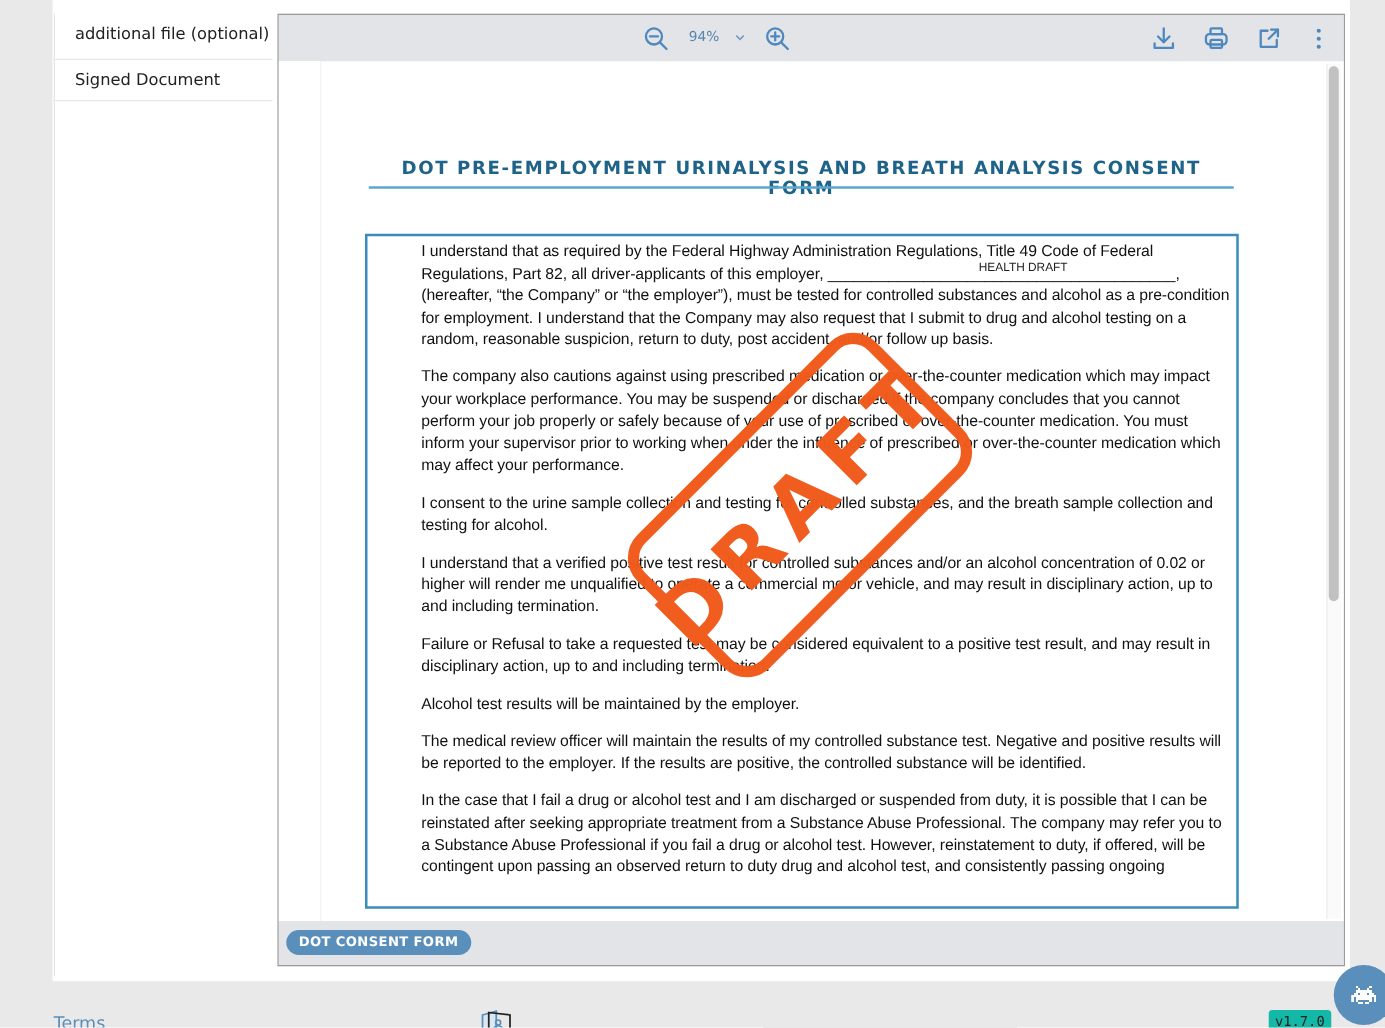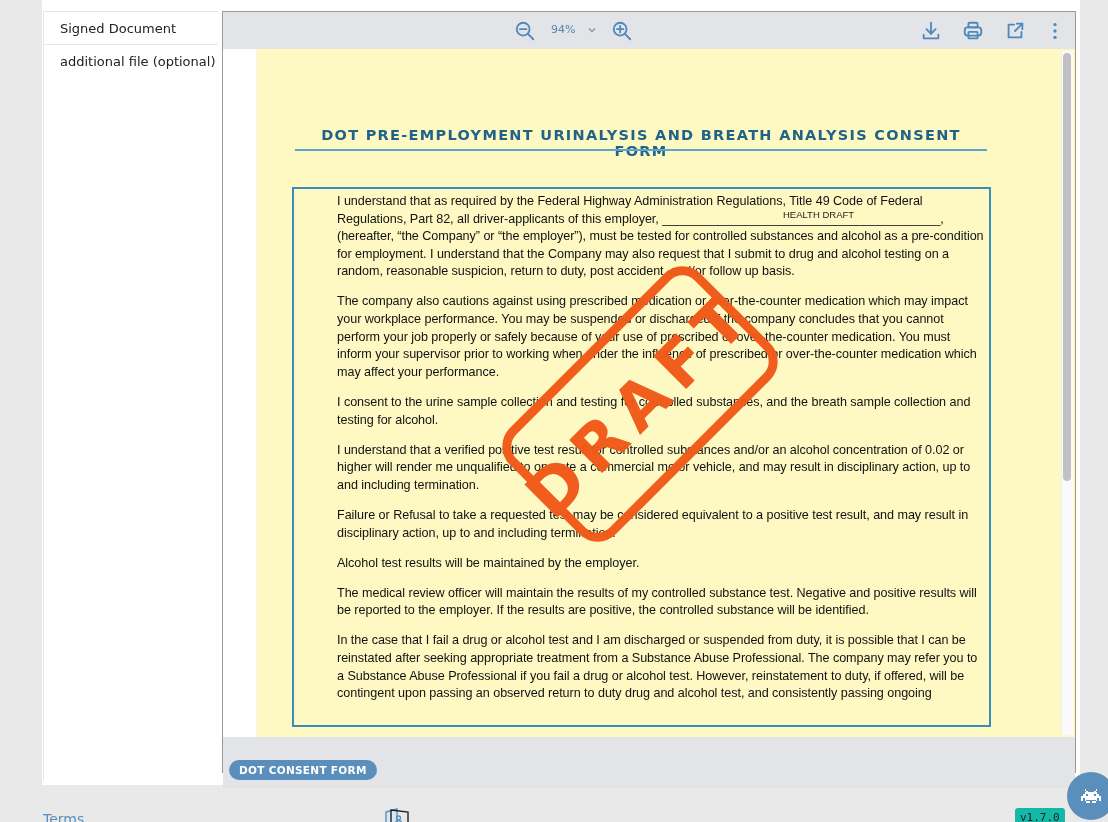--- a/index.html
+++ b/index.html
@@ -29,21 +29,21 @@
   .viewer {
     position: absolute; left: 222px; top: 11px; width: 854px; height: 762px;
     border: 1px solid #9a9a9a; background: #e2e4e8;
   }
   .toolbar { position: absolute; left: 0; top: 0; width: 852px; height: 37px; background: #e2e4e8; }
   .tb-btn { position: absolute; top: 7px; width: 24px; height: 24px; display: flex; align-items: center; justify-content: center; cursor: pointer; }
   .tb-btn svg { width: 22px; height: 22px; }
   .zoom-value { position: absolute; left: 328px; top: 11px; font-size: 11px; color: #5a85b0; }
   .zoom-caret { position: absolute; left: 363px; top: 12px; width: 12px; height: 12px; }
 
-  .page-area { position: absolute; left: 0; top: 37px; width: 852px; height: 688px; background: #fef9c3; overflow: hidden; }
+  .page-area { position: absolute; left: 0; top: 37px; width: 852px; height: 688px; background: #ffffff; overflow: hidden; }
   .page-leftshade { position: absolute; left: 0; top: 0; width: 34px; height: 688px; background: #fff; border-right: 1px solid #f2f2f2; }
   .scrollbar-track { position: absolute; right: 2px; top: 2px; width: 12px; height: 684px; background: #fafafa; border-left: 1px solid #eee; }
   .scrollbar-thumb { position: absolute; right: 4px; top: 4px; width: 8px; height: 428px; background: #c1c1c1; border-radius: 4px; cursor: pointer; }
 
   .doc-title {
     position: absolute; left: 72px; top: 78px; width: 692px; text-align: center;
     font-family: "DejaVu Sans", sans-serif; font-size: 14.5px; letter-spacing: 1.3px;
     color: #1f6488; font-weight: 600;
   }
   .doc-title-rule { position: absolute; left: 72px; top: 100px; width: 692px; height: 2px; background: #5ba7cf; }
@@ -64,21 +64,21 @@
 
   .draft-stamp {
     position: absolute; left: 282px; top: 280px; width: 270px; height: 150px;
     border: 9px solid #f05a1a; border-radius: 26px;
     transform: rotate(-45deg);
     display: flex; align-items: center; justify-content: center;
     color: #f05a1a; font-family: "DejaVu Sans", sans-serif; font-weight: bold;
     font-size: 64px; letter-spacing: 10px; pointer-events: none; opacity: 0.98;
   }
 
-  .viewer-footer { position: absolute; left: 0; top: 741px; width: 852px; height: 35px; background: #e2e4e8; text-decoration: underline; }
+  .viewer-footer { position: absolute; left: 0; top: 725px; width: 852px; height: 35px; background: #e2e4e8; text-decoration: underline; }
   .pill {
     position: absolute; left: 6px; top: 7px; height: 20px; padding: 0 10px;
     background: #5a8fbb; color: #fff; border-radius: 10px; font-size: 10.5px; font-weight: bold;
     line-height: 20px; letter-spacing: 0.3px; cursor: pointer;
   }
 
   
   .footer { position: absolute; left: 0; top: 785px; width: 1108px; height: 37px; margin-top: 16px; }
   .terms { position: absolute; left: 43px; top: 10px; font-size: 14px; color: #5a8fbb; cursor: pointer; text-decoration: none; }
   .brand-logo { position: absolute; left: 383px; top: 5px; width: 28px; height: 28px; }
@@ -87,25 +87,25 @@
     font-family: "DejaVu Sans Mono", monospace; font-size: 11px; color: #222; }
   .fab { position: absolute; left: 1067px; top: 772px; width: 48px; height: 48px; border-radius: 50%; background: #5a8fbb; display: flex; align-items: center; justify-content: center; cursor: pointer; }
   .fab svg { width: 20px; height: 16px; }
 </style>
 </head>
 <body>
 
 <div class="app-card"></div>
 
 <div class="sidebar">
+  <div class="sidebar-item second">
+    <span>additional file (optional)</span>
+  </div>
   <div class="sidebar-item active">
     <span>Signed Document</span>
-  </div>
-  <div class="sidebar-item second">
-    <span>additional file (optional)</span>
   </div>
   <div class="sidebar-rest"></div>
 </div>
 
 <div class="viewer">
   <div class="toolbar">
     <div class="tb-btn" style="left:290px;">
       <svg viewBox="0 0 24 24" fill="none" stroke="#4f88bd" stroke-width="2" stroke-linecap="round">
         <circle cx="10" cy="10" r="7"></circle>
           <line x1="15.2" y1="15.2" x2="21" y2="21"></line>

